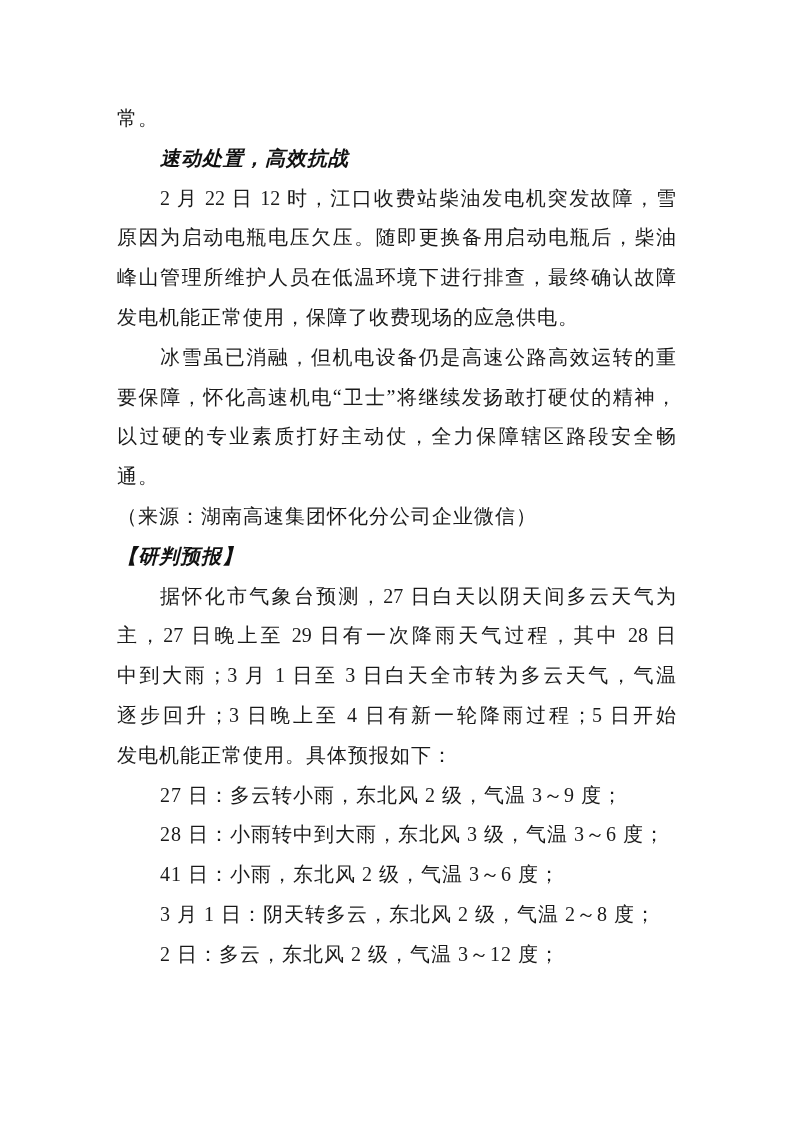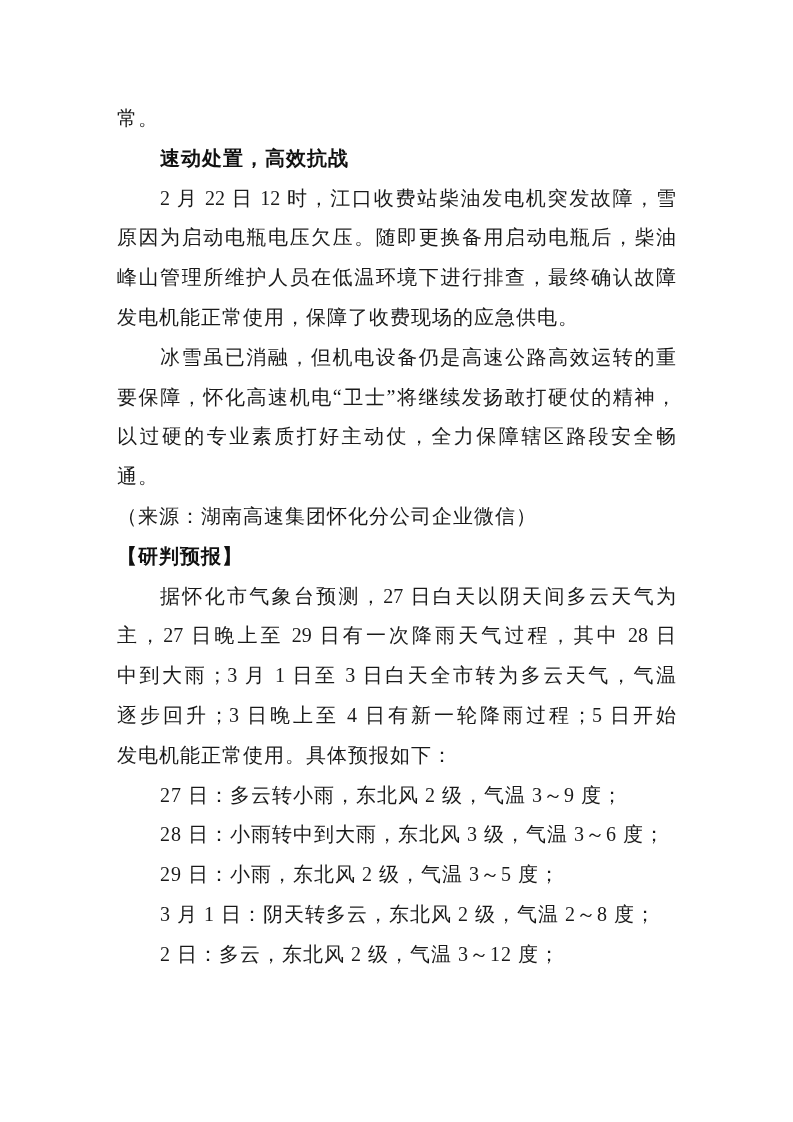--- a/index.html
+++ b/index.html
@@ -42,20 +42,21 @@
     text-indent: 2.15em;
   }
   .right {
     text-align: left;
     letter-spacing: 1px;
   }
   .heading {
     font-family: "Liberation Sans", "DejaVu Sans", sans-serif;
     font-weight: bold;
     color: #111111;
+    font-style: italic;
   }
 </style>
 </head>
 <body>
 
 <div class="page">
 
   <div class="line plain">常。</div>
 
   <div class="line heading indent plain">速动处置，高效抗战</div>
@@ -76,17 +77,17 @@
 
 
   <div class="line just indent">据怀化市气象台预测，27 日白天以阴天间多云天气为</div>
   <div class="line just">主，27 日晚上至 29 日有一次降雨天气过程，其中 28 日</div>
   <div class="line just">中到大雨；3 月 1 日至 3 日白天全市转为多云天气，气温</div>
   <div class="line just">逐步回升；3 日晚上至 4 日有新一轮降雨过程；5 日开始</div>
   <div class="line plain">发电机能正常使用。具体预报如下：</div>
 
   <div class="line plain indent">27 日：多云转小雨，东北风 2 级，气温 3～9 度；</div>
   <div class="line plain indent">28 日：小雨转中到大雨，东北风 3 级，气温 3～6 度；</div>
-  <div class="line plain indent">29 日：小雨，东北风 2 级，气温 3～5 度；</div>
+  <div class="line plain indent">41 日：小雨，东北风 2 级，气温 3～6 度；</div>
   <div class="line plain indent">3 月 1 日：阴天转多云，东北风 2 级，气温 2～8 度；</div>
   <div class="line plain indent">2 日：多云，东北风 2 级，气温 3～12 度；</div>
 
 </div>
 
 </body></html>

